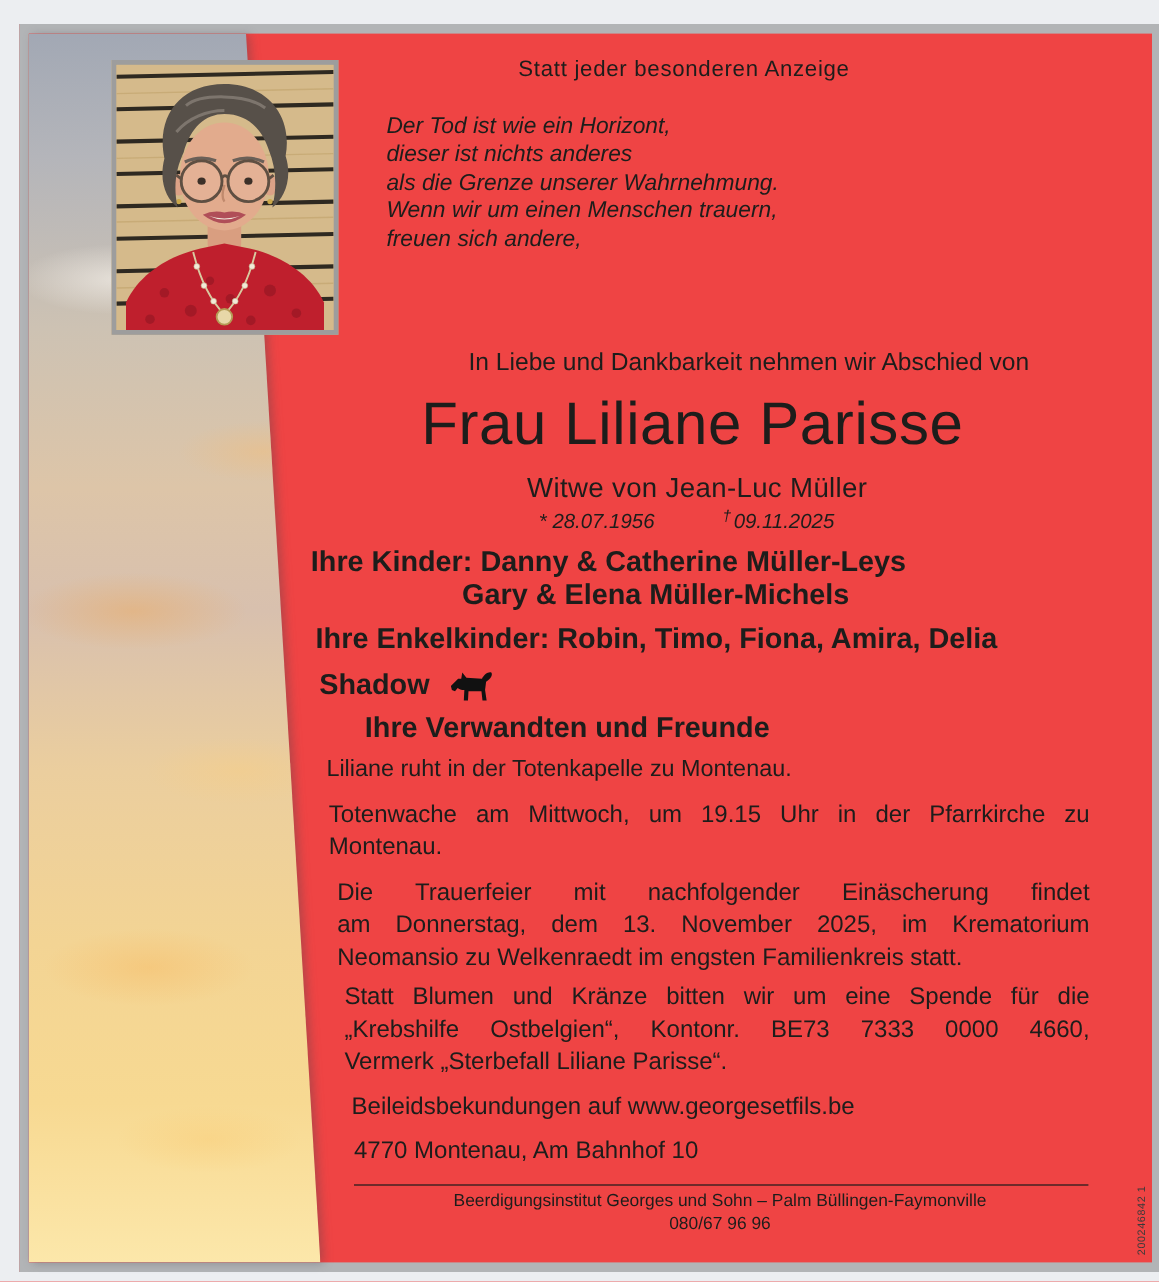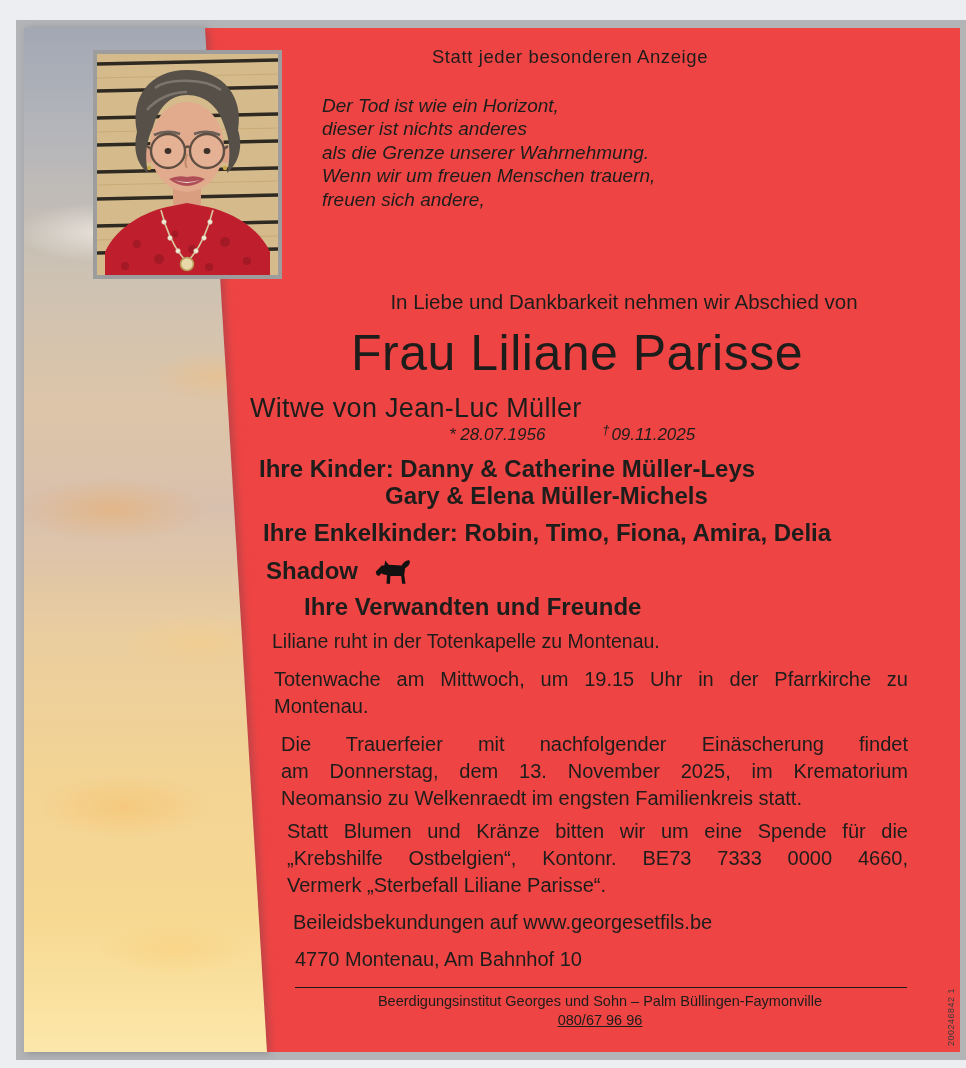--- a/index.html
+++ b/index.html
@@ -50,22 +50,22 @@
   
   .t{position:absolute;white-space:nowrap;}
   .statt{left:226px;top:18px;width:640px;text-align:center;
          font-size:18.5px;letter-spacing:.6px;}
   .poem{position:absolute;left:298px;top:66px;
         font-style:italic;font-size:19px;line-height:23.4px;}
   .intro{left:226px;top:262px;width:748px;text-align:center;font-size:20.5px;}
   .name{position:absolute;left:226px;top:296px;width:654px;margin:0;
         text-align:center;font-size:50px;font-weight:400;letter-spacing:.5px;
         white-space:nowrap;}
-  .relation{left:226px;top:365px;width:662px;
-            font-size:27px;letter-spacing:.3px;}
+  .relation{left:226px;top:365px;width:662px;text-align:center;
+            font-size:23px;letter-spacing:.3px;}
   .dates{left:425px;top:394px;font-size:17px;font-style:italic;}
   .dates .death{margin-left:52px;}
   .dates sup{font-size:13px;vertical-align:6px;margin-right:2px;}
   .fam{font-weight:600;font-size:24px;}
   .kinder1{left:235px;top:427px;}
   .kinder2{left:361px;top:454px;}
   .enkel{left:239px;top:491px;}
   .pet{left:242px;top:526px;display:flex;align-items:center;}
   .pet .dog-ic{margin-left:16px;margin-top:4px;}
   .verwandte{left:244px;top:565px;margin-left:36px;}
@@ -75,21 +75,21 @@
   .jline{text-align:justify;text-align-last:justify;}
   .totenwache{left:250px;top:638px;width:634px;}
   .trauerfeier{left:257px;top:703px;width:627px;}
   .spende{left:263px;top:790px;width:621px;}
   .beileid{left:269px;top:883px;font-size:20px;}
   .adresse{left:271px;top:920px;font-size:20px;}
   .rule{position:absolute;left:271px;top:959px;width:612px;height:0;
         border-top:1.6px solid #1a1a1a;}
   .foot{left:226px;width:700px;text-align:center;font-size:14.5px;}
   .foot1{top:965px;}
-  .foot2{top:984px;text-decoration:underline;}
+  .foot2{top:984px;}
   .refnum{
     position:absolute;right:4px;bottom:6px;height:84px;
     writing-mode:vertical-rl;transform:rotate(180deg);
     font-size:9px;color:#3a3a3a;letter-spacing:.5px;
   }
 </style>
 </head>
 <body>
 
 <div class="card">
@@ -168,21 +168,21 @@
       <circle cx="90" cy="210" r="6.5" fill="#e8d7a8" stroke="#b49b55" stroke-width="1.5"></circle>
     </svg>
   </figure>
 
   <div class="t statt">Statt jeder besonderen Anzeige</div>
 
   <div class="poem">
     <div>Der Tod ist wie ein Horizont,</div>
     <div>dieser ist nichts anderes</div>
     <div>als die Grenze unserer Wahrnehmung.</div>
-    <div>Wenn wir um freuen Menschen trauern,</div>
+    <div>Wenn wir um einen Menschen trauern,</div>
     <div>freuen sich andere,</div>
   </div>
 
   <div class="t intro">In Liebe und Dankbarkeit nehmen wir Abschied von</div>
   <h1 class="name">Frau Liliane Parisse</h1>
   <div class="t relation">Witwe von Jean-Luc Müller</div>
   <div class="t dates">
     <span>* 28.07.1956</span>
     <span class="death"><sup>†</sup><span>09.11.2025</span></span>
   </div>

